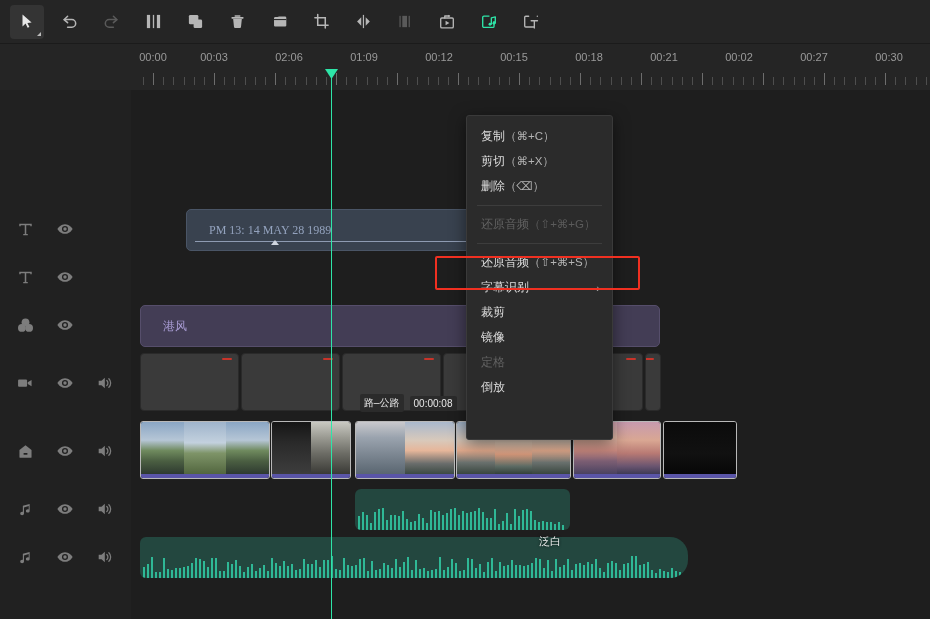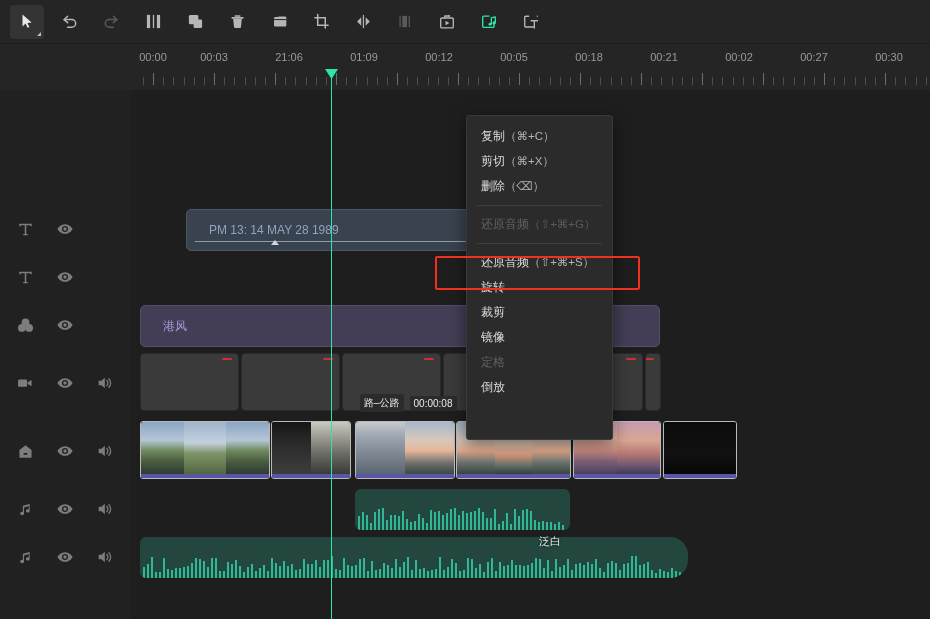--- a/index.html
+++ b/index.html
@@ -240,24 +240,24 @@
         <path d="M13.7 8.6v8.2"></path>
       </svg>
   </div>
 </div>
 
 <div id="ruler">
   <div class="rdivider"></div>
   <div id="ruler-labels">
       <div class="rlabel" style="left: 153px;">00:00</div>
       <div class="rlabel" style="left: 214px;">00:03</div>
-      <div class="rlabel" style="left: 289px;">21:06</div>
+      <div class="rlabel" style="left: 289px;">02:06</div>
       <div class="rlabel" style="left: 364px;">01:09</div>
       <div class="rlabel" style="left: 439px;">00:12</div>
-      <div class="rlabel" style="left: 514px;">00:05</div>
+      <div class="rlabel" style="left: 514px;">00:15</div>
       <div class="rlabel" style="left: 589px;">00:18</div>
       <div class="rlabel" style="left: 664px;">00:21</div>
       <div class="rlabel" style="left: 739px;">00:02</div>
       <div class="rlabel" style="left: 814px;">00:27</div>
       <div class="rlabel" style="left: 889px;">00:30</div>
     </div>
   <div id="ruler-ticks">
       <div class="tickmin" style="left: 143px;"></div>
       <div class="tickmaj" style="left: 153px;"></div>
       <div class="tickmin" style="left: 163px;"></div>
@@ -467,21 +467,21 @@
           <path d="M3 7.5h3.1L9.8 4.3v11.4L6.1 12.5H3z" fill="currentColor"></path>
           <path d="M12 7.2a3.8 3.8 0 0 1 0 5.6" fill="none" stroke="currentColor" stroke-width="1.4" stroke-linecap="round"></path>
           <path d="M14.3 5.3a6.6 6.6 0 0 1 0 9.4" fill="none" stroke="currentColor" stroke-width="1.4" stroke-linecap="round"></path>
         </svg>
       </span>
     </div>
   </div>
 
 <div id="canvas">
 
-  <div class="clip txtclip" style="left:55px;top:119px;width:416px;height:42px;">
+  <div class="clip txtclip" style="left:55px;top:119px;width:416px;height:42px;font-family:Liberation Serif, serif;">
     <span class="lbl">PM  13: 14 MAY  28  1989</span>
     <span class="fadebar"></span>
     <span class="fadehandle" style="left:84px;"></span>
   </div>
 
 
   <div class="clip fxclip" style="left:9px;top:215px;width:520px;height:42px;">
     <span class="lbl">港风</span>
   </div>
 
@@ -779,21 +779,22 @@
     <div class="mi disabled">
       <span>还原音频</span>
       <span class="sc"> （⇧+⌘+G）</span>
     </div>
     <div class="msep"></div>
     <div class="mi">
       <span>还原音频</span>
       <span class="sc"> （⇧+⌘+S）</span>
     </div>
     <div class="mi">
-      <span>旋转</span>
+      <span>字幕识别</span>
+      <span class="arrow">›</span>
     </div>
     <div class="mi">
       <span>裁剪</span>
     </div>
     <div class="mi">
       <span>镜像</span>
     </div>
     <div class="mi disabled">
       <span>定格</span>
     </div>

